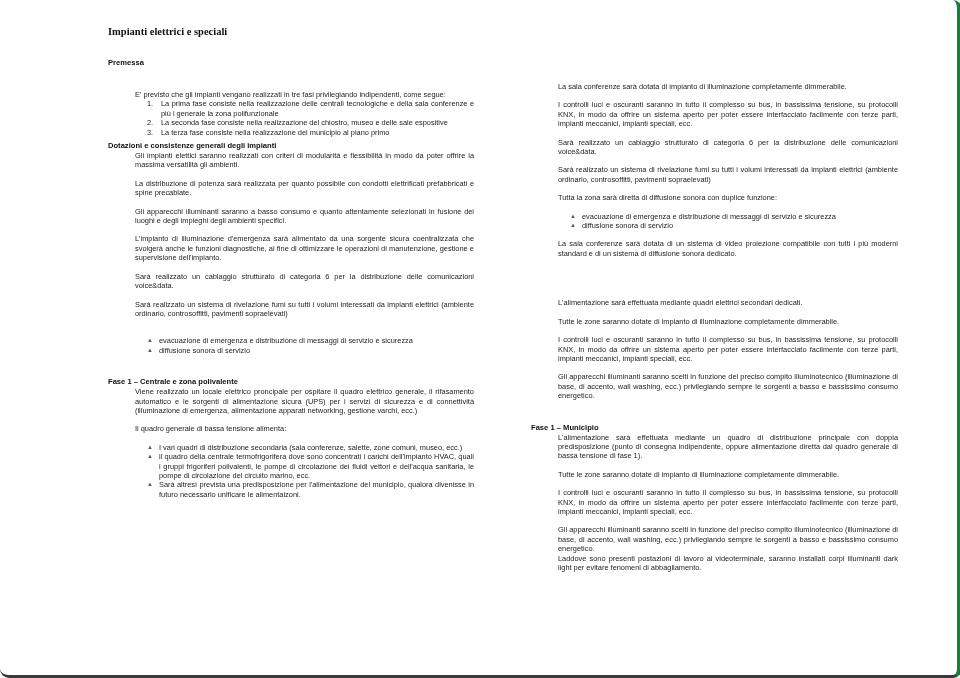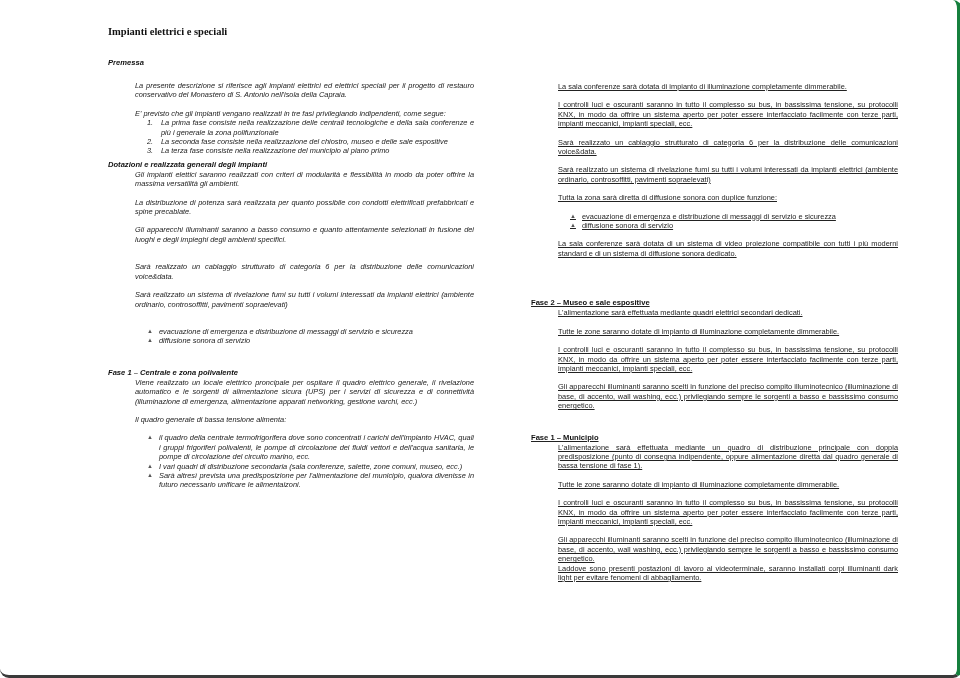--- a/index.html
+++ b/index.html
@@ -19,22 +19,22 @@
     border-radius: 9px;
   }
   .doc-title {
     position: absolute; left: 108px; top: 26px;
     font-family: "Liberation Serif", serif;
     font-weight: bold; font-size: 10.5px; color: #111;
   }
   .col {
     position: absolute; font-size: 7.4px; line-height: 9.4px; color: #222;
   }
-  .col-left { left: 108px; top: 58px; width: 366px; font-style: italic; }
-  .col-right { left: 531px; top: 82px; width: 367px; text-decoration: underline; }
+  .col-left { left: 108px; top: 58px; width: 366px; }
+  .col-right { left: 531px; top: 82px; width: 367px; }
   h2 {
     font-size: 7.6px; font-weight: bold; margin: 0; color: #111; line-height: 10px;
   }
   .body { margin-left: 27px; }
   p { margin: 0; text-align: justify; }
   .gap { height: 9px; }
   .gap-s { height: 4px; }
   ol { margin: 0; padding-left: 0; list-style: none; }
   ol li { display: flex; margin-left: 12px; text-align: justify; }
   ol li .num { width: 14px; flex: none; }
@@ -47,47 +47,47 @@
 
 <div class="page">
 
   <div class="doc-title">Impianti elettrici e speciali</div>
 
   <div class="col col-left">
     <h2>Premessa</h2>
     <div class="gap"></div>
       <div class="gap-s"></div>
     <div class="body">
-      <p>La presente descrizione si riferisce agli impianti elettrici ed elettrici speciali per il progetto di restauro conservativo del Monastero di S. Antonio nell'isola della Capraia.</p>
       <div class="gap"></div>
       <p>E' previsto che gli impianti vengano realizzati in tre fasi privilegiando indipendenti,  come segue:</p>
       <ol>
         <li>
             <span class="num">1.</span>
             <span>La prima fase consiste nella realizzazione delle centrali tecnologiche e della sala conferenze e più i generale la zona polifunzionale</span>
           </li>
         <li>
             <span class="num">2.</span>
             <span>La seconda fase consiste nella realizzazione del chiostro, museo e delle sale espositive</span>
           </li>
         <li>
             <span class="num">3.</span>
             <span>La terza fase consiste nella realizzazione del municipio al piano primo</span>
           </li>
       </ol>
     </div>
     <div class="gap-s"></div>
-    <h2>Dotazioni e realizzata generali degli impianti</h2>
+    <h2>Dotazioni e consistenze generali degli impianti</h2>
     <div class="body">
       <p>Gli impianti elettici saranno realizzati con criteri di modularità e flessibilità in modo da poter offrire la massima versatilità gli ambienti.</p>
       <div class="gap"></div>
       <p>La distribuzione di potenza sarà realizzata per quanto possibile con condotti elettrificati prefabbricati e spine precablate.</p>
       <div class="gap"></div>
       <p>Gli apparecchi illuminanti saranno a basso consumo e quanto attentamente selezionati in fusione dei luoghi e degli impieghi degli ambienti specifici.</p>
       <div class="gap"></div>
+      <p>L'impianto di illuminazione d'emergenza sarà alimentato da una sorgente sicura coentralizzata che svolgerà anche le funzioni diagnostiche, al fine di ottimizzare le operazioni di manutenzione, gestione e supervisione dell'impianto.</p>
       <div class="gap"></div>
       <p>Sarà realizzato un cablaggio strutturato di categoria 6 per la distribuzione delle comunicazioni voice&amp;data.</p>
       <div class="gap"></div>
       <p>Sarà realizzato un sistema di rivelazione fumi su tutti i volumi interessati da impianti elettrici (ambiente ordinario, controsoffitti, pavimenti sopraelevati)</p>
       <div class="gap"></div>
       <div class="gap"></div>
       <ul class="tri">
         <li>
             <span class="bul">▲</span>
             <span>evacuazione di emergenza e distribuzione di messaggi di servizio e sicurezza</span>
@@ -96,32 +96,32 @@
             <span class="bul">▲</span>
             <span>diffusione sonora di servizio</span>
           </li>
       </ul>
     </div>
     <div class="gap"></div>
       <div class="gap"></div>
       <div class="gap-s"></div>
     <h2>Fase 1 – Centrale e zona polivalente</h2>
     <div class="body">
-      <p>Viene realizzato un locale elettrico proncipale per ospitare il quadro elettrico generale, il rivelazione automatico e le sorgenti di alimentazione sicura (UPS) per i servizi di sicurezza e di connettività (illuminazione di emergenza, alimentazione apparati networking, gestione varchi, ecc.)</p>
+      <p>Viene realizzato un locale elettrico proncipale per ospitare il quadro elettrico generale, il rifasamento automatico e le sorgenti di alimentazione sicura (UPS) per i servizi di sicurezza e di connettività (illuminazione di emergenza, alimentazione apparati networking, gestione varchi, ecc.)</p>
       <div class="gap"></div>
       <p>Il quadro generale di bassa tensione alimenta:</p>
       <div class="gap"></div>
       <ul class="tri">
         <li>
             <span class="bul">▲</span>
-            <span>il quadro della centrale termofrigorifera dove sono concentrati i carichi dell'impianto HVAC, quali i gruppi frigoriferi polivalenti, le pompe di circolazione dei fluidi vettori e dell'acqua sanitaria, le pompe di circolazione del circuito marino, ecc.</span>
+            <span>I vari quadri di distribuzione secondaria (sala conferenze, salette, zone comuni, museo, ecc.)</span>
           </li>
         <li>
             <span class="bul">▲</span>
-            <span>I vari quadri di distribuzione secondaria (sala conferenze, salette, zone comuni, museo, ecc.)</span>
+            <span>il quadro della centrale termofrigorifera dove sono concentrati i carichi dell'impianto HVAC, quali i gruppi frigoriferi polivalenti, le pompe di circolazione dei fluidi vettori e dell'acqua sanitaria, le pompe di circolazione del circuito marino, ecc.</span>
           </li>
         <li>
             <span class="bul">▲</span>
             <span>Sarà altresì prevista una predisposizione per l'alimentazione del municipio, qualora divenisse in futuro necessario unificare le alimentaizoni.</span>
           </li>
       </ul>
     </div>
   </div>
 
   <div class="col col-right">
@@ -147,21 +147,20 @@
           </li>
       </ul>
       <div class="gap"></div>
       <p>La sala conferenze sarà dotata di un sistema di video proiezione compatibile con tutti i più moderni standard e di un sistema di diffusione sonora dedicato.</p>
       <div class="gap"></div>
     </div>
     <div class="gap"></div>
       <div class="gap"></div>
       <div class="gap"></div>
       <div class="gap-s"></div>
-    <h2>Fase 2 – Museo e sale espositive</h2>
     <div class="body">
       <p>L'alimentazione sarà effettuata mediante quadri elettrici secondari dedicati.</p>
       <div class="gap"></div>
       <p>Tutte le zone saranno dotate di impianto di illuminazione completamente dimmerabile.</p>
       <div class="gap"></div>
       <p>I controlli luci e oscuranti saranno in tutto il complesso su bus, in bassissima tensione, su protocolli KNX, in modo da offrire un sistema aperto per poter essere interfacciato facilmente con terze parti, impianti meccanici, impianti speciali, ecc.</p>
       <div class="gap"></div>
       <p>Gli apparecchi illuminanti saranno scelti in funzione del preciso compito illuminotecnico (illuminazione di base, di accento, wall washing, ecc.) privilegiando sempre le sorgenti a basso e bassissimo consumo energetico.</p>
     </div>
     <div class="gap"></div>

